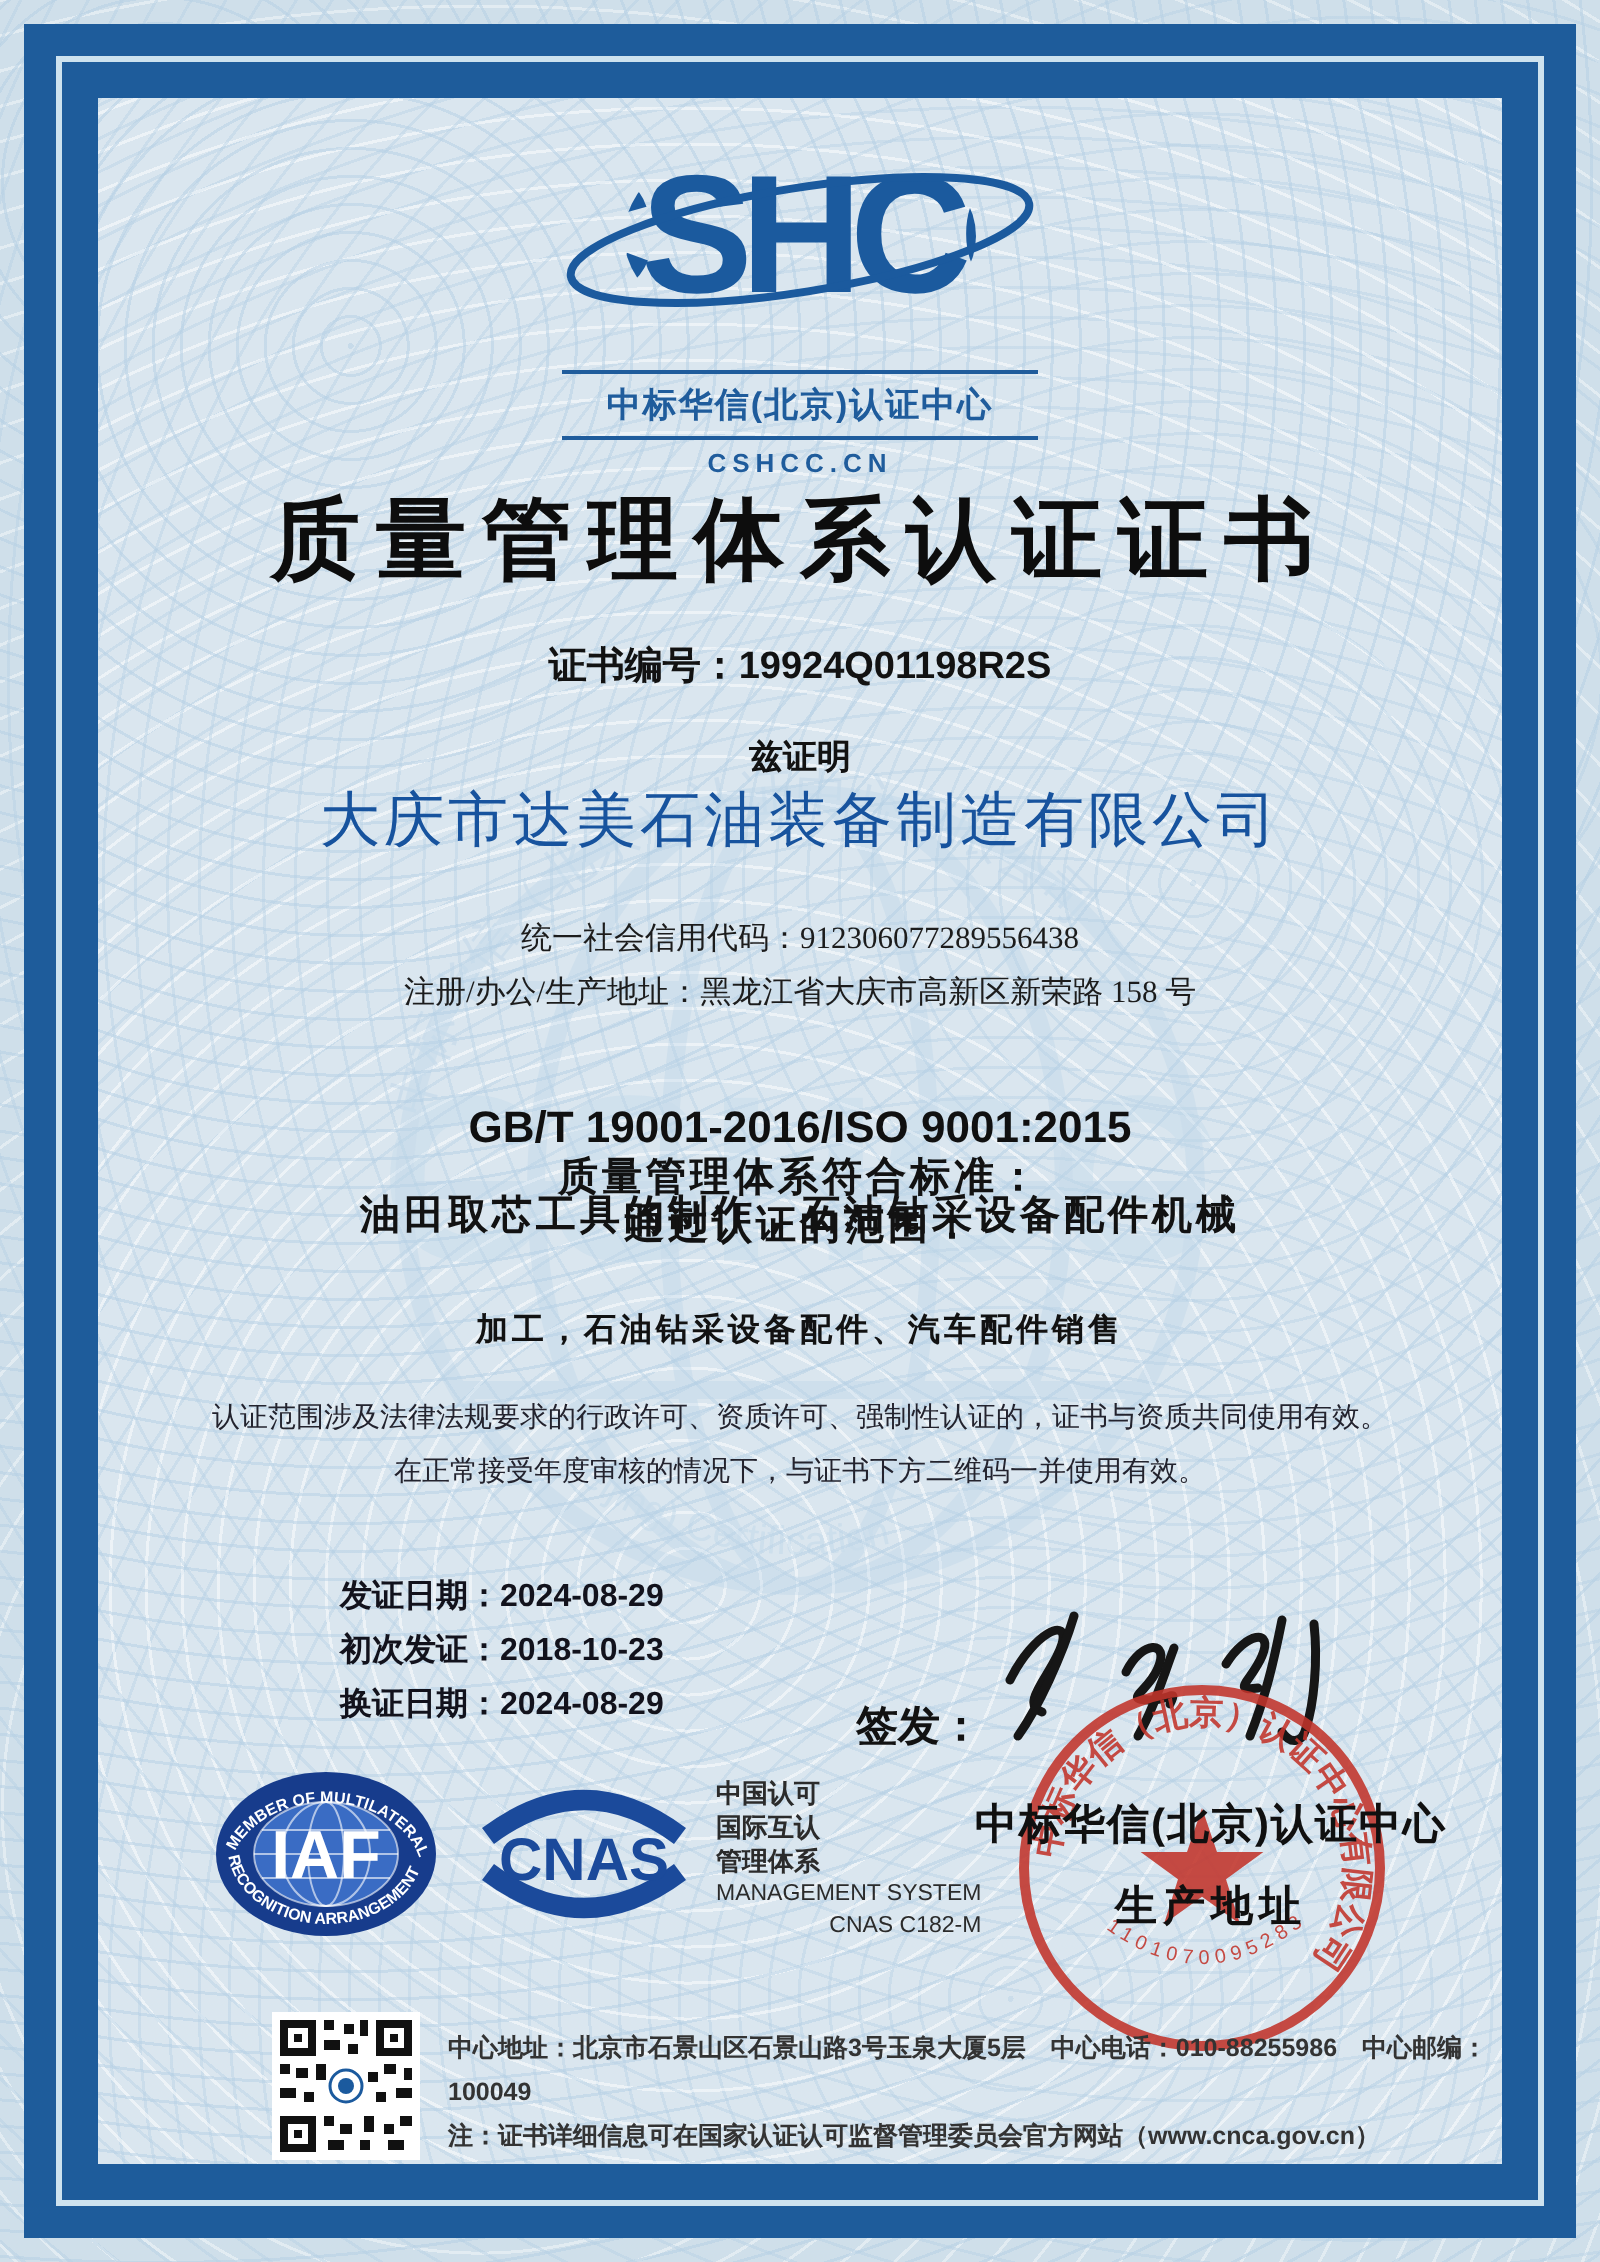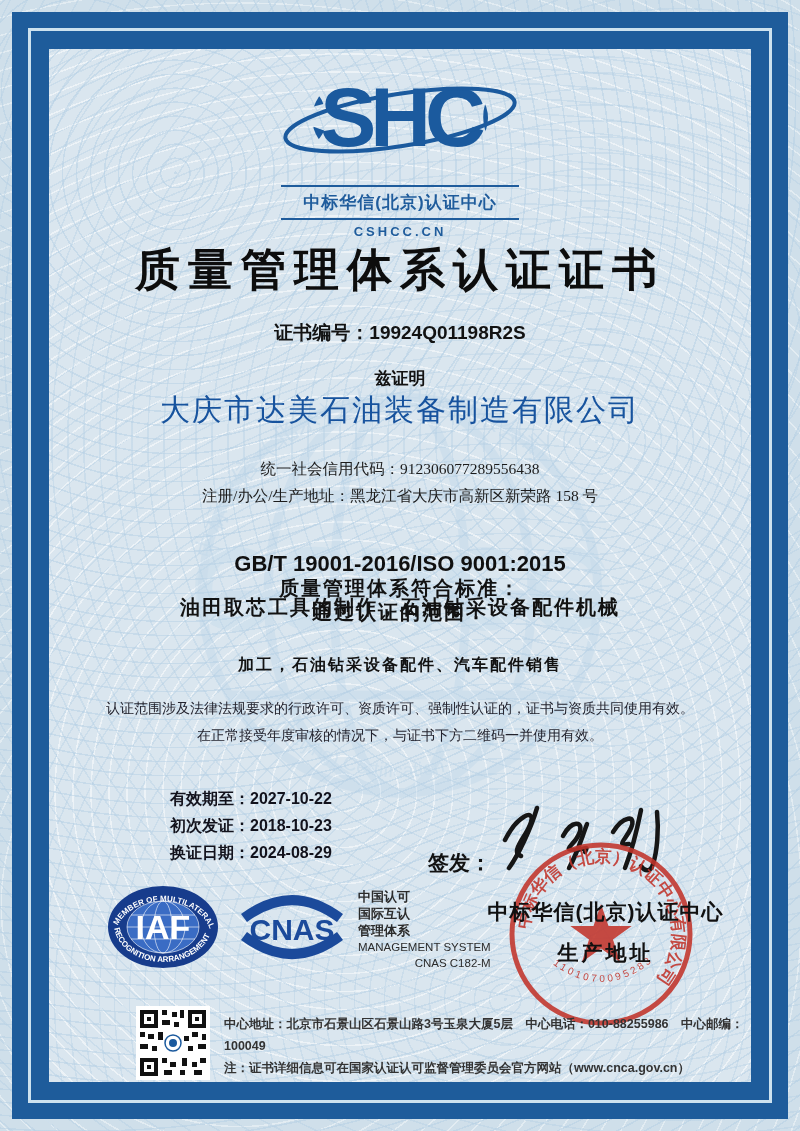--- a/index.html
+++ b/index.html
@@ -138,21 +138,21 @@
 
 <div class="abs center-line scope-head">通过认证的范围：</div>
 <div class="abs center-line scope1">油田取芯工具的制作，石油钻采设备配件机械</div>
 <div class="abs center-line scope2">加工，石油钻采设备配件、汽车配件销售</div>
 
 <div class="abs center-line notice1">认证范围涉及法律法规要求的行政许可、资质许可、强制性认证的，证书与资质共同使用有效。</div>
 <div class="abs center-line notice2">在正常接受年度审核的情况下，与证书下方二维码一并使用有效。</div>
 
 <div class="abs dates">
   <div>
-    <span>有效期至：</span><span>2027-10-22</span>
+    <span>发证日期：</span><span>2024-08-29</span>
   </div>
   <div>
     <span>初次发证：</span><span>2018-10-23</span>
   </div>
   <div>
     <span>换证日期：</span><span>2024-08-29</span>
   </div>
 </div>
 
 <div class="abs sign-block">

